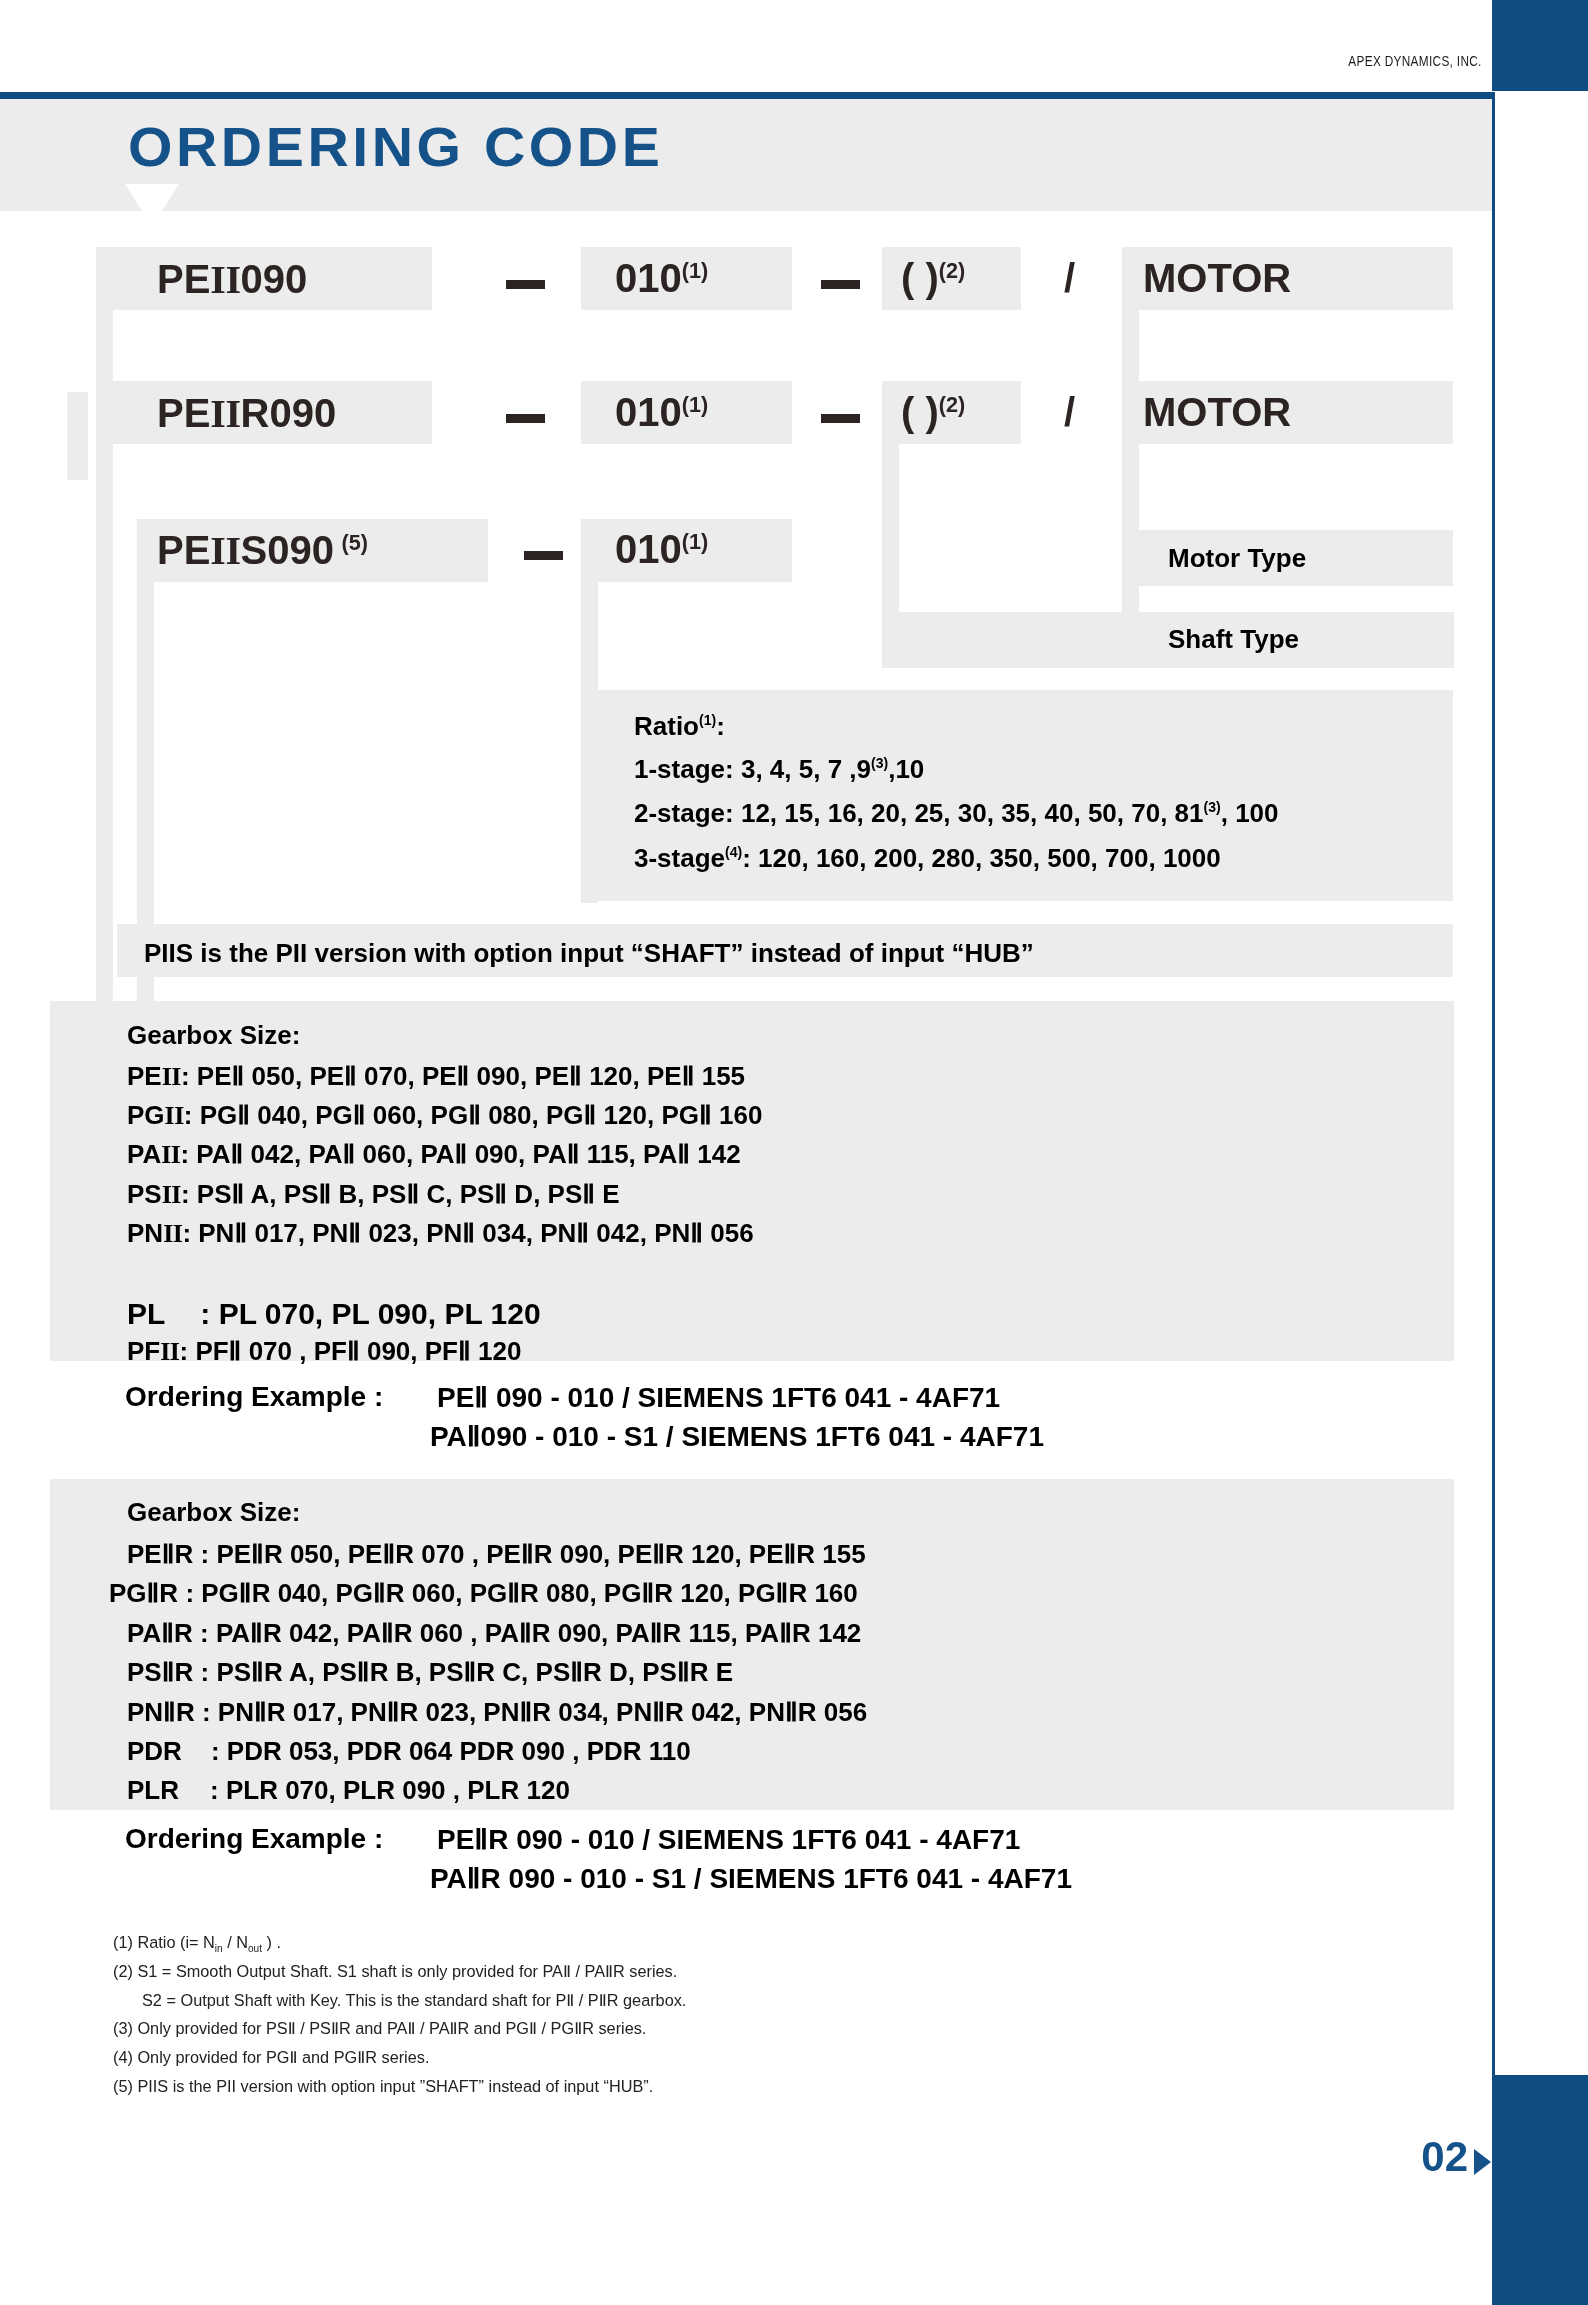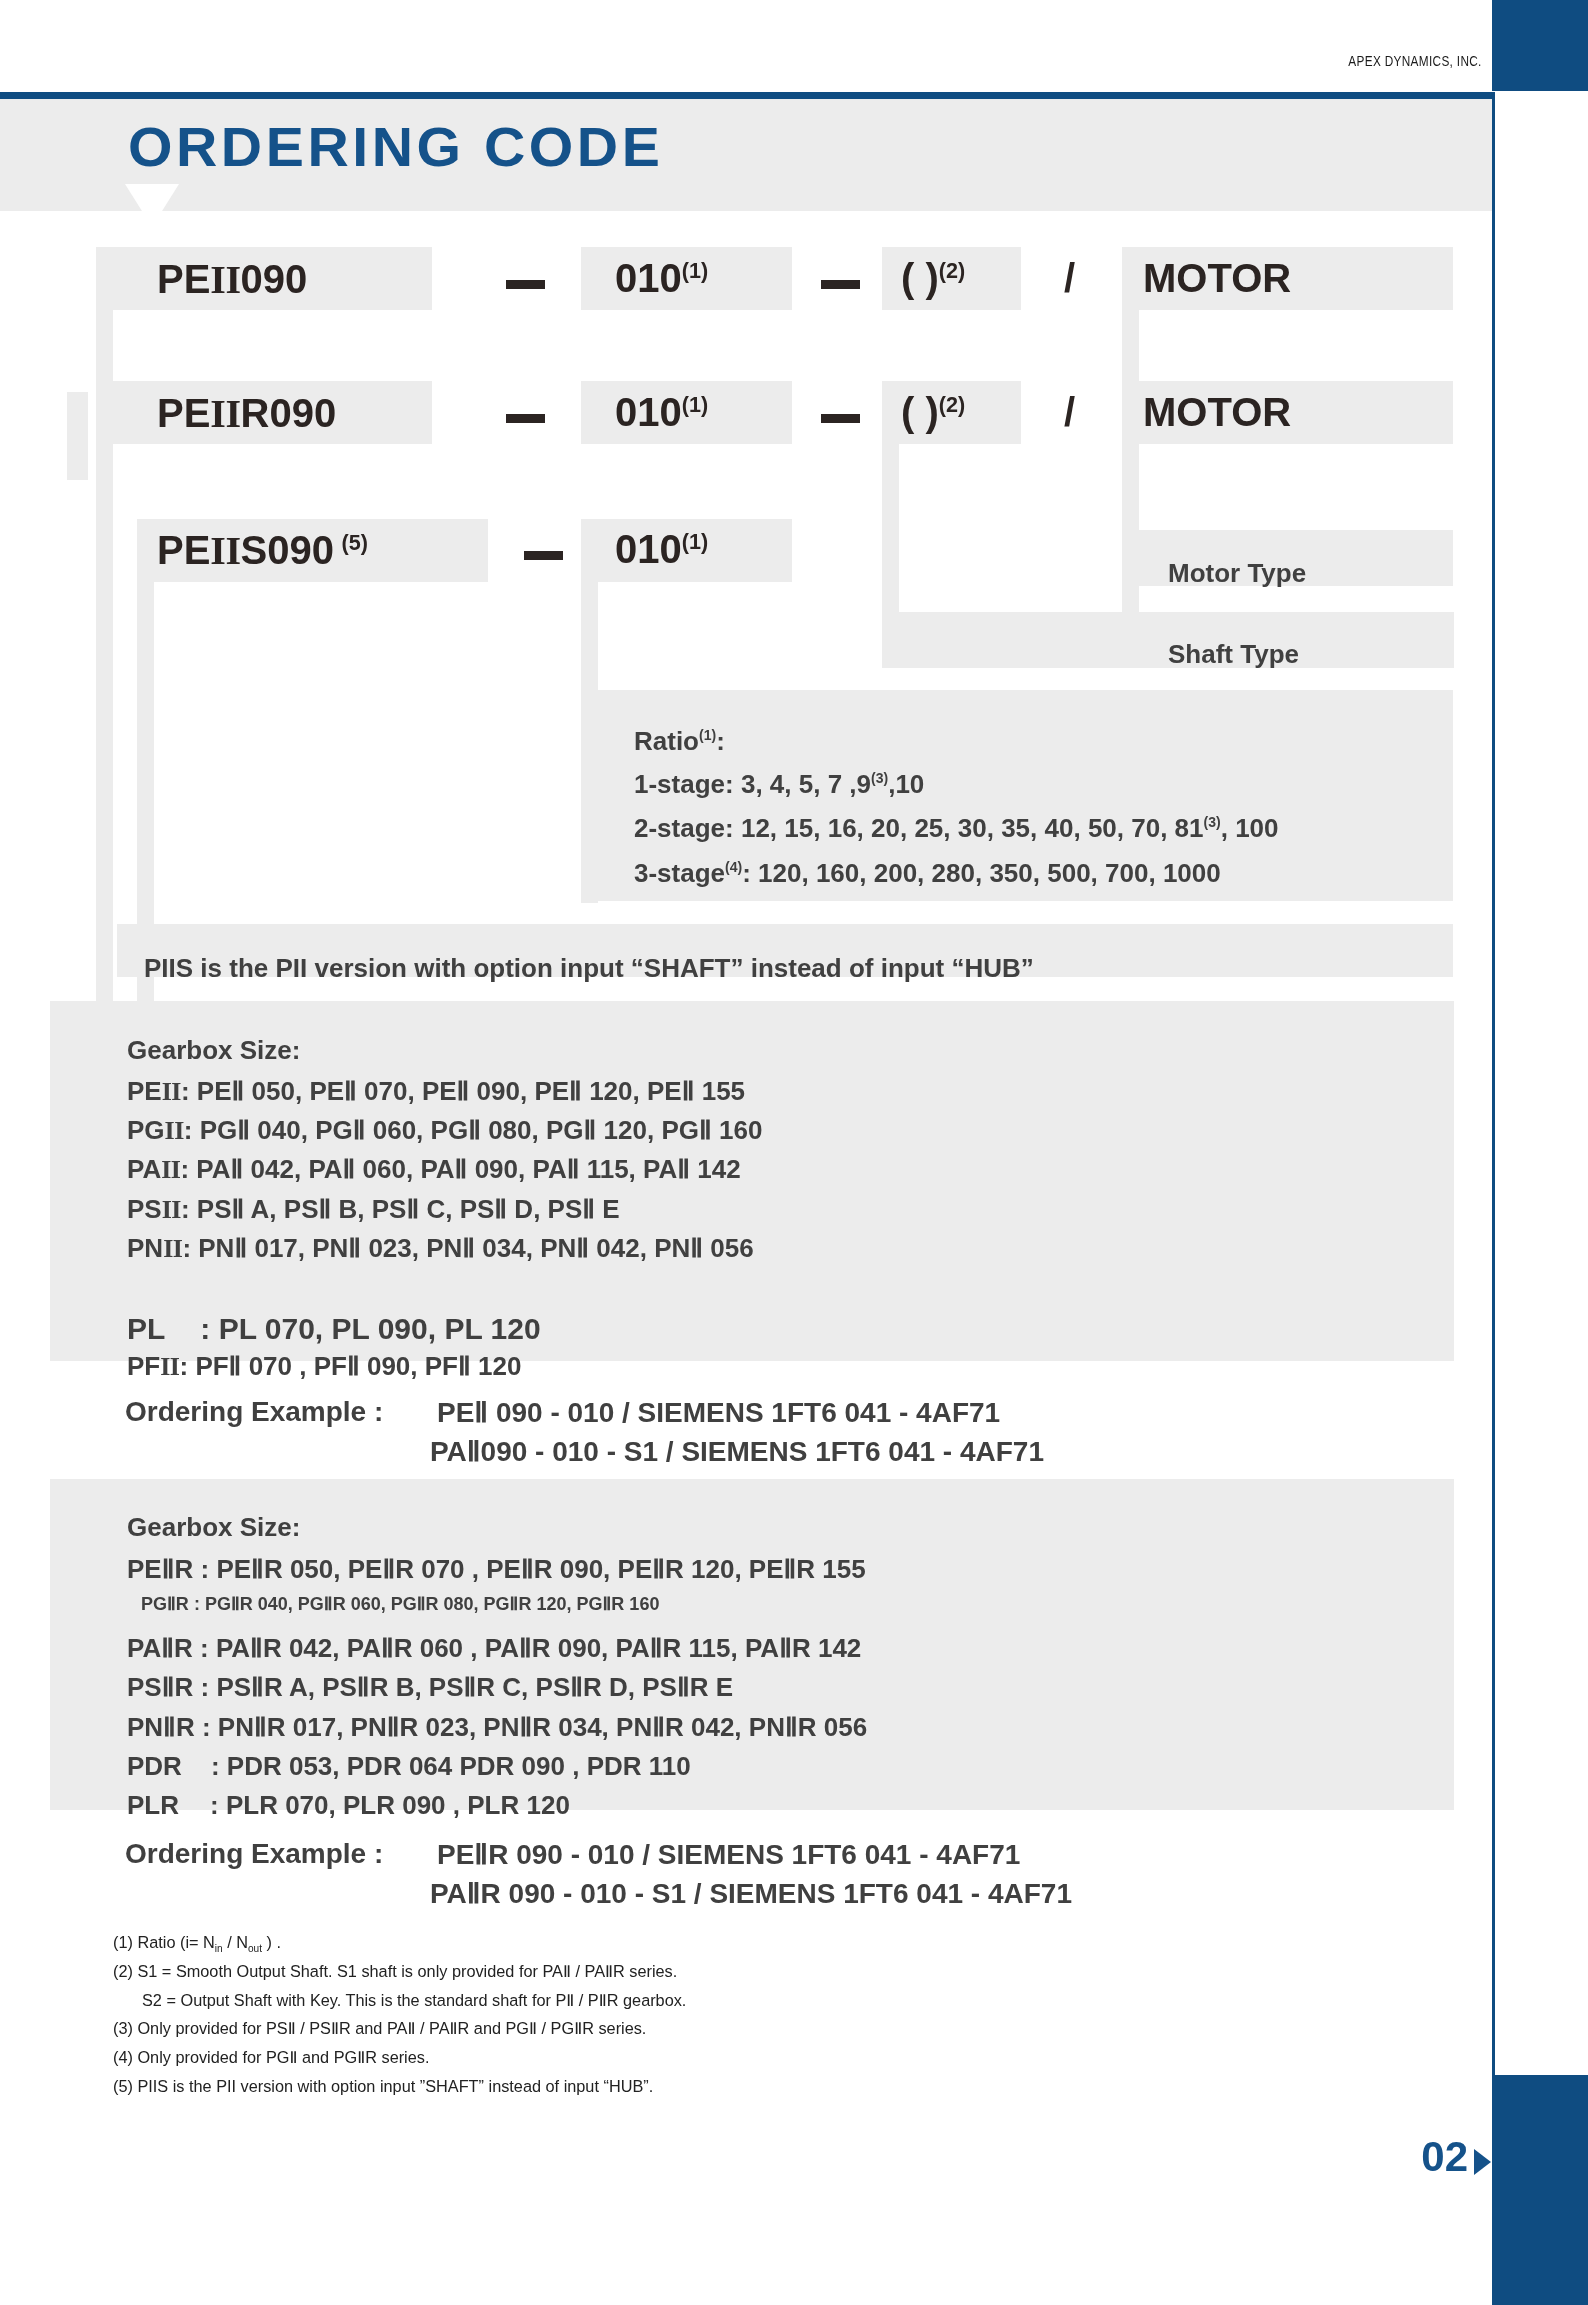--- a/index.html
+++ b/index.html
@@ -69,24 +69,23 @@
     position:absolute; left:586px; top:1086px;
     font-size:123px; font-weight:bold; font-style:italic;
     font-family:"Liberation Serif", serif;
     letter-spacing:-5.8px;
     pointer-events:none; z-index:1;
   }
   .wm-a { color:#dfe7f2; }
   .wm-b { color:#e8edd3; }
 
   .blk-text {
-    position:absolute; color:#404040; font-weight:bold;
+    position:absolute; color:#000000; font-weight:bold;
     font-family:"Liberation Sans", sans-serif; white-space:nowrap;
     z-index:3;
-    margin-top:15px;
   }
   .note-small {
     position:absolute; color:#222; font-size:16.3px;
     font-family:"Liberation Sans", sans-serif; white-space:nowrap;
   }
   .sub { font-size:.62em; vertical-align:sub; }
 
   
   .foot-block {
     position:absolute; right:0; bottom:0; width:96px; height:231px; background:#0f4c81;
@@ -232,21 +231,21 @@
   <div class="blk-text" style="left:437px; top:1381px; font-size:28px;">PEⅡ 090 - 010 / SIEMENS 1FT6 041 - 4AF71</div>
   <div class="blk-text" style="left:430px; top:1420px; font-size:28px;">PAⅡ090 - 010 - S1 / SIEMENS 1FT6 041 - 4AF71</div>
 
   <div class="gbox" style="left:50px; top:1479px; width:1404px; height:331px;"></div>
   <div class="blk-text" style="left:127px; top:1497px; font-size:26px;">Gearbox Size:</div>
 
   <div class="blk-text" style="left:127px; top:1539px; font-size:26px;">
     <span>PEⅡR</span> <span>:</span>
     <span>PEⅡR 050,  PEⅡR 070 , PEⅡR 090,  PEⅡR 120,  PEⅡR 155</span>
   </div>
-  <div class="blk-text" style="left:141px; top:1578px; font-size:18px;">
+  <div class="blk-text" style="left:109px; top:1578px; font-size:26px;">
     <span>PGⅡR</span> <span>:</span>
     <span>PGⅡR 040, PGⅡR 060, PGⅡR 080, PGⅡR 120, PGⅡR 160</span>
   </div>
   <div class="blk-text" style="left:127px; top:1618px; font-size:26px;">
     <span>PAⅡR</span> <span>:</span>
     <span>PAⅡR 042,  PAⅡR 060 , PAⅡR 090,  PAⅡR 115,  PAⅡR 142</span>
   </div>
   <div class="blk-text" style="left:127px; top:1657px; font-size:26px;">
     <span>PSⅡR</span> <span>:</span>
     <span>PSⅡR A,     PSⅡR B,     PSⅡR C,     PSⅡR D,     PSⅡR E</span>

